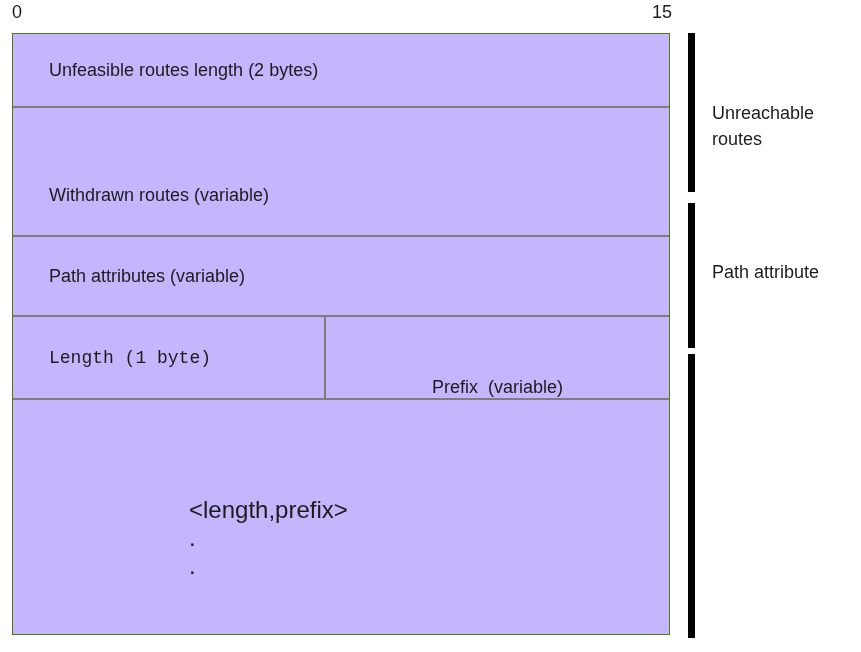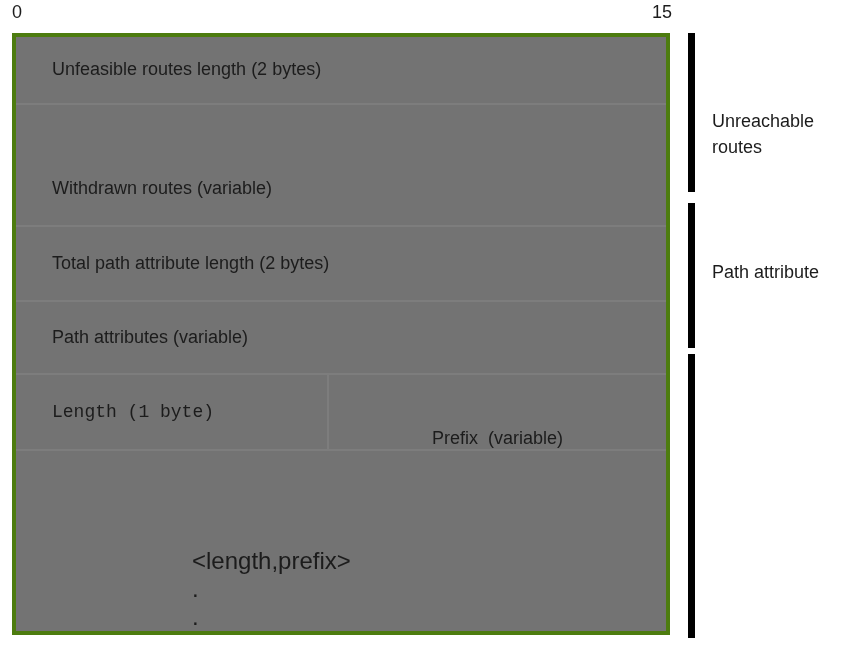--- a/index.html
+++ b/index.html
@@ -25,23 +25,23 @@
     justify-content: space-between;
     font-size: 18px;
     font-weight: 400;
   }
   .msg-box {
     position: absolute;
     left: 12px;
     top: 33px;
     width: 658px;
     height: 602px;
-    border: 4px solid #4d7c0f;
+    border: 1px solid #4d7c0f;
     box-sizing: border-box;
-    background: #737373;
+    background: #c4b5fd;
     display: flex;
     flex-direction: column;
   }
   .row {
     box-sizing: border-box;
     border-bottom: 2px solid #7d7d7d;
     display: flex;
     align-items: center;
     padding-left: 36px;
     font-size: 18px;
@@ -83,43 +83,40 @@
   }
   .b1 { top: 33px;  height: 159px; }
   .b2 { top: 203px; height: 145px; }
   .b3 { top: 354px; height: 284px; }
   .bracket-label {
     position: absolute;
     left: 712px;
     font-size: 18px;
     line-height: 26px;
   }
-  .lbl1 { top: 108px;  width: 124px; }
+  .lbl1 { top: 100px;  width: 124px; }
   .lbl2 { top: 259px; width: 145px; }
   .lbl3 { top: 460px; width: 100px; }
 </style>
 </head>
 <body>
 
 <div class="canvas">
 
   <div class="bit-ruler">
     <span>0</span>
     <span>15</span>
   </div>
 
   <div class="msg-box">
     <div class="row r1">
       <span>Unfeasible routes length (2 bytes)</span>
     </div>
     <div class="row r2">
       <span>Withdrawn routes (variable)</span>
-    </div>
-    <div class="row r3">
-      <span>Total path attribute length (2 bytes)</span>
     </div>
     <div class="row r4">
       <span>Path attributes (variable)</span>
     </div>
     <div class="row r5">
       <div class="cell-left">
         <span>Length (1 byte)</span>
       </div>
       <div class="cell-right">
         <span>Prefix  (variable)</span>

